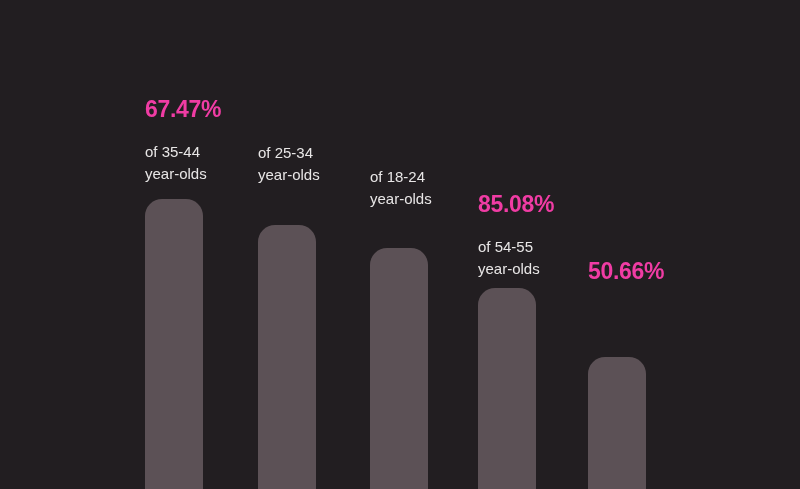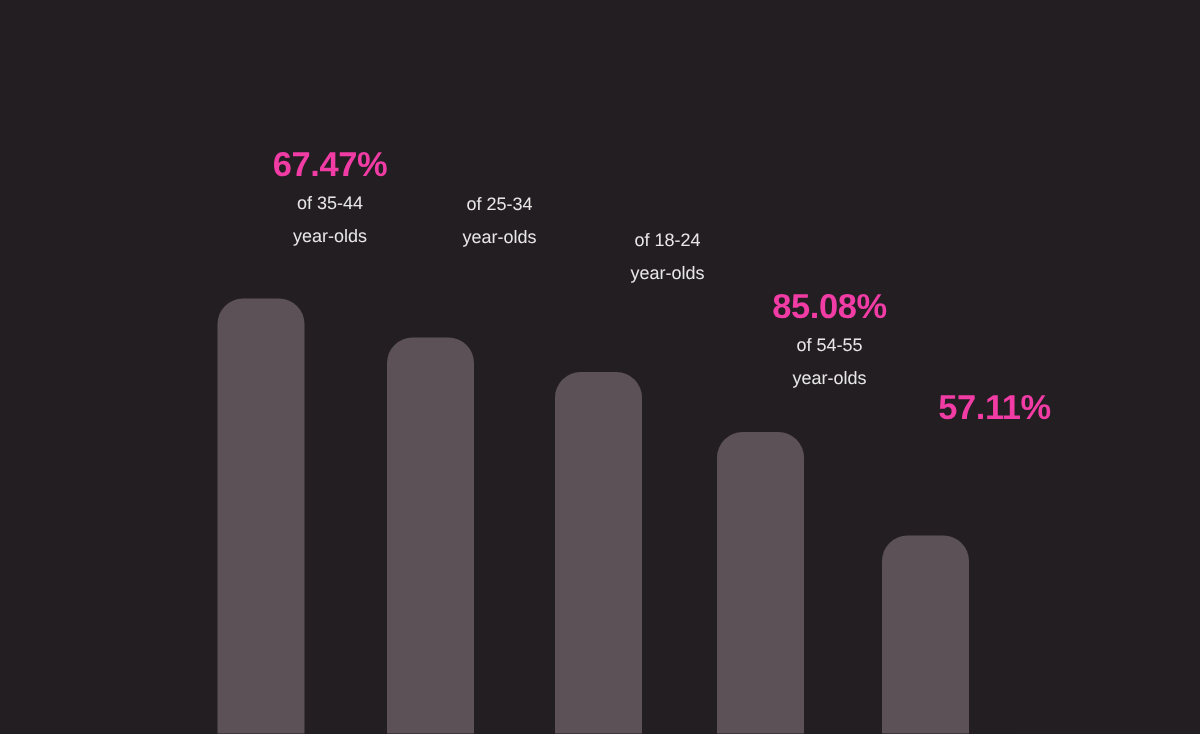--- a/index.html
+++ b/index.html
@@ -30,38 +30,38 @@
     left: 0;
     bottom: -10px;
     width: 58px;
     background: #5c5156;
     border-radius: 17px 17px 0 0;
   }
   .bar-annotation {
     position: absolute;
     left: 0;
     width: 150px;
-    text-align: center;
+    text-align: left;
   }
   .bar-value {
     display: block;
     color: #f03ca4;
     font-size: 23px;
     font-weight: bold;
     letter-spacing: -0.3px;
     line-height: 26px;
     white-space: nowrap;
   }
   .bar-label {
     display: block;
     color: #e8e6e6;
-    font-size: 12px;
+    font-size: 15px;
     font-weight: normal;
     line-height: 22px;
-    margin-top: 2px;
+    margin-top: 19px;
     white-space: pre-line;
   }
 </style>
 </head>
 <body>
 
 <div id="chart-canvas">
 
   <div class="bar-group" style="left:145px;">
     <div class="bar" style="top:199px;"></div>
@@ -93,17 +93,17 @@
     <div class="bar-annotation" style="top:191px;">
       <span class="bar-value">85.08%</span>
       <span class="bar-label">of 54-55
 year-olds</span>
     </div>
   </div>
 
   <div class="bar-group" style="left:588px;">
     <div class="bar" style="top:357px;"></div>
     <div class="bar-annotation" style="top:258px;">
-      <span class="bar-value">57.11%</span>
+      <span class="bar-value">50.66%</span>
     </div>
   </div>
 
 </div>
 
 </body></html>

